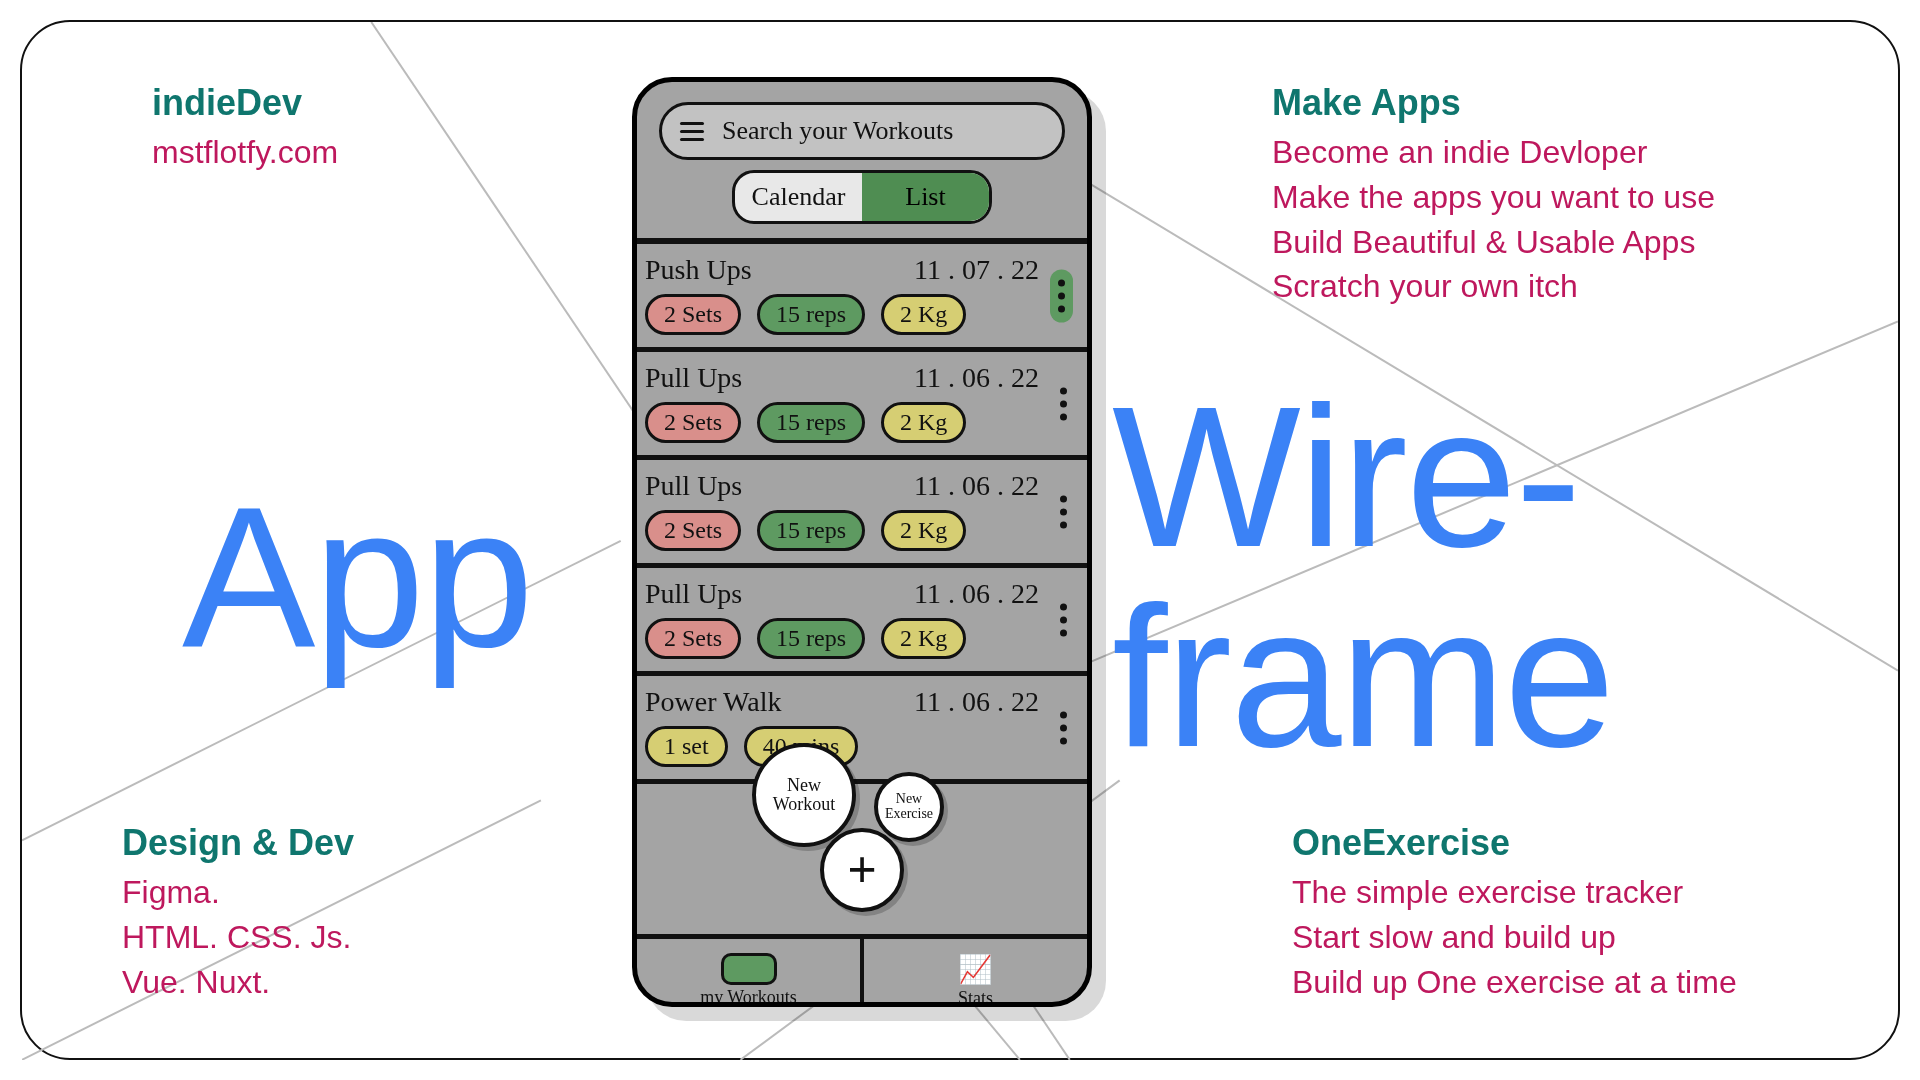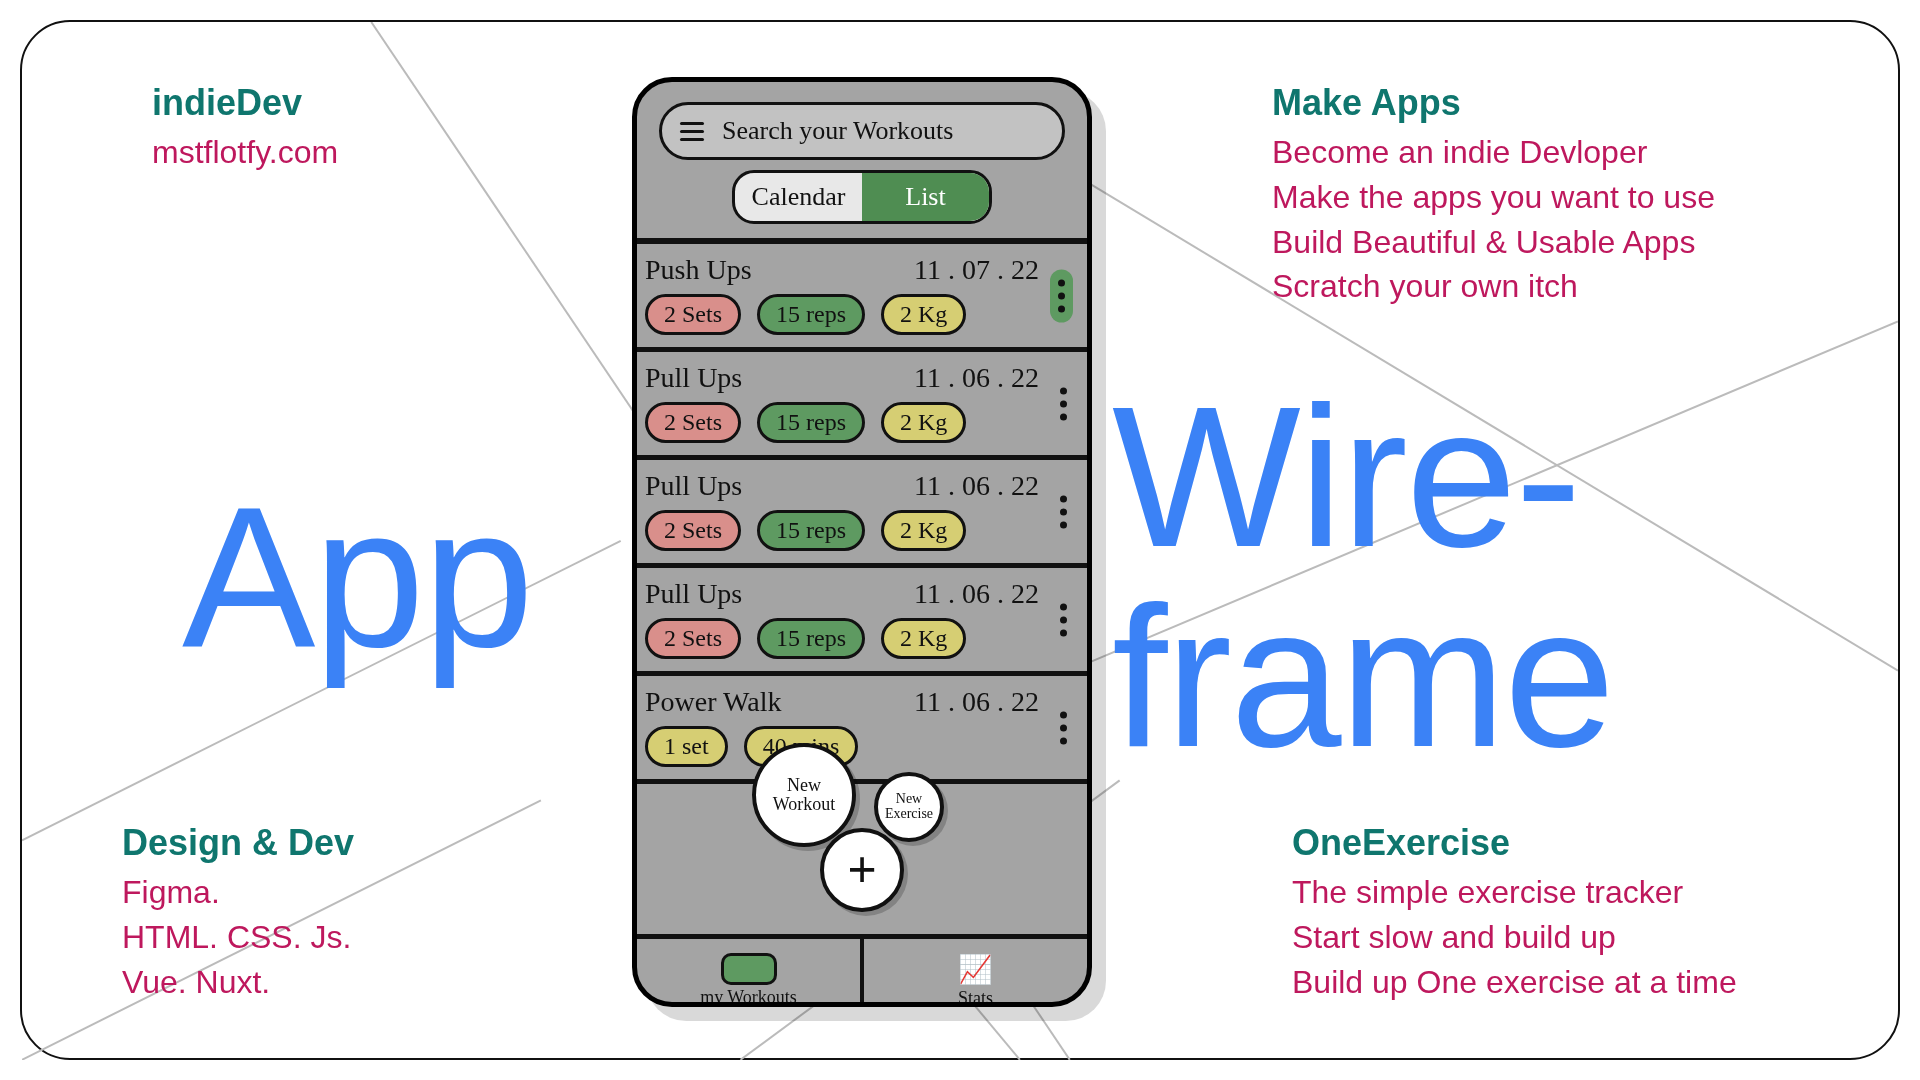--- a/index.html
+++ b/index.html
@@ -68,21 +68,21 @@
 
   .tabs {
     margin: 6px auto 0;
     width: 260px; height: 54px;
     border: 3px solid #111; border-radius: 22px;
     background: #e8e8e8;
     display: flex; overflow: hidden;
     font-size: 26px;
   }
   .tabs div { flex: 1; display: flex; align-items: center; justify-content: center; }
-  .tabs .active { background: #4f8d52; color: #ffffff; }
+  .tabs .active { background: #4f8d52; color: #000000; }
 
   .divider { height: 6px; background: #111; margin: 14px 0 0; }
 
   .row {
     border-bottom: 5px solid #111;
     padding: 10px 8px 12px;
     position: relative;
   }
   .row-top { display: flex; justify-content: space-between; font-size: 28px; padding-right: 40px;}
   .pills { display: flex; gap: 16px; margin-top: 8px; }

